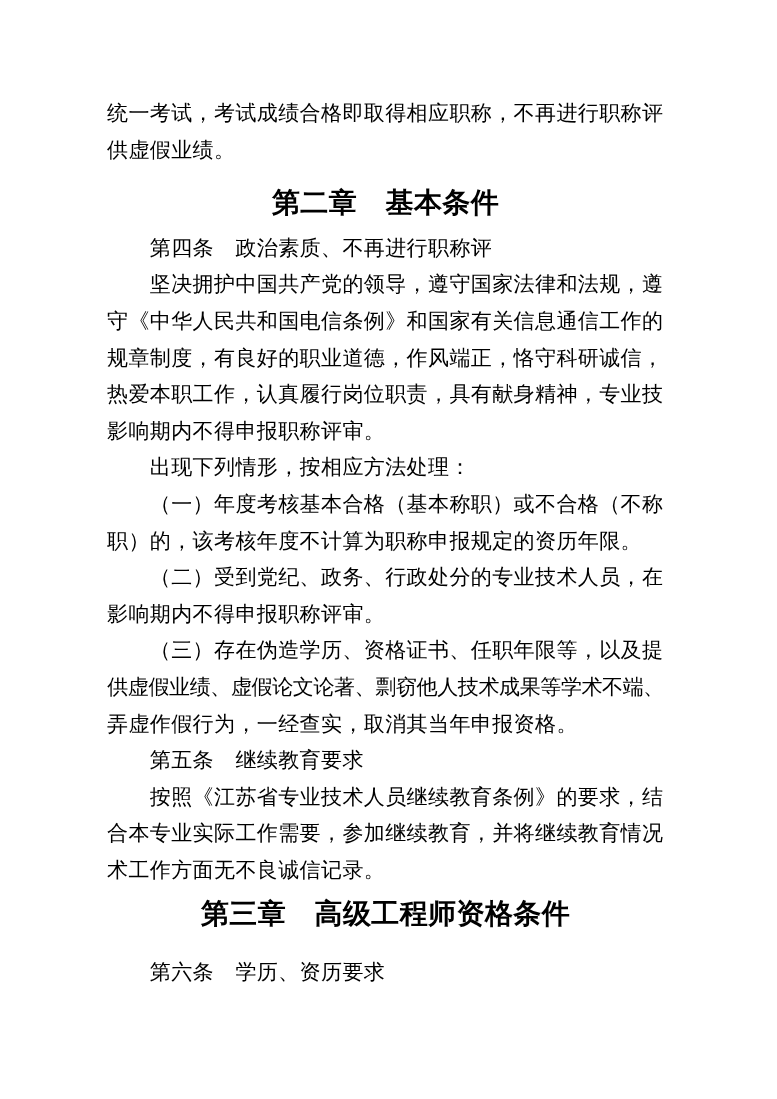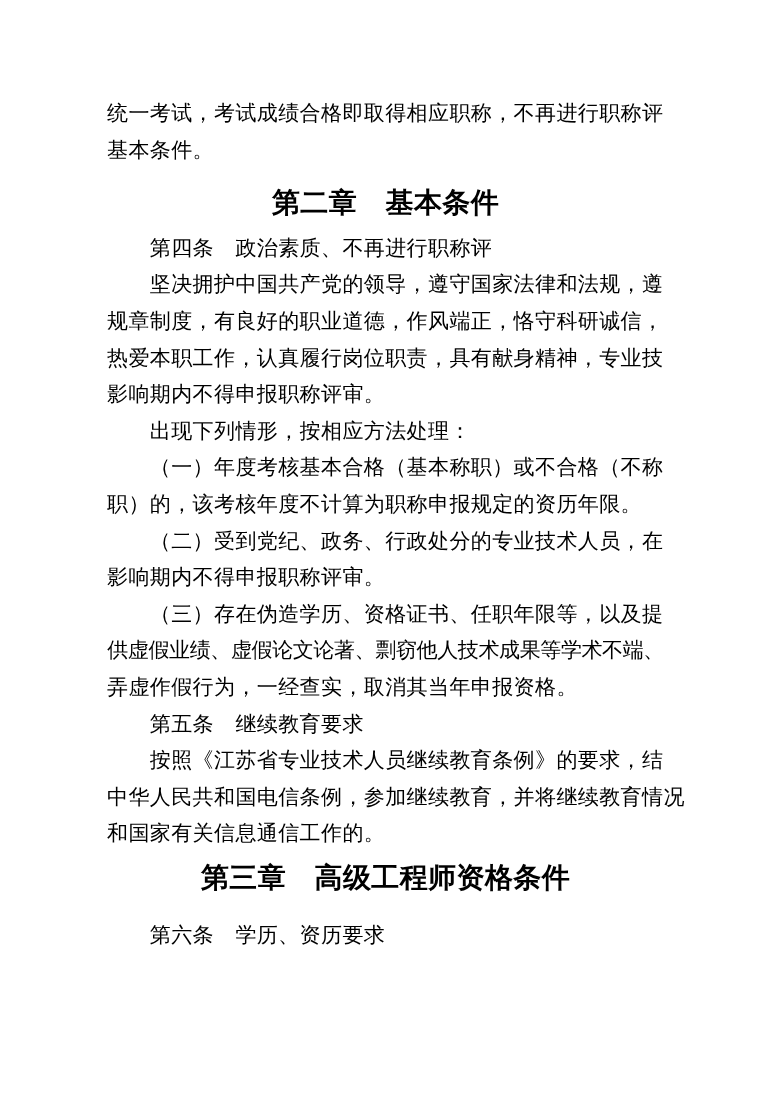--- a/index.html
+++ b/index.html
@@ -41,28 +41,29 @@
   .h1 { margin: 17px 0 8px 0; }
   .h2 { margin: 8px 0 21px 0; }
 </style>
 </head>
 <body style="background: rgb(255, 255, 255);">
 
 <div class="page">
   <div class="content" id="doc">
       <div class="para">
         <div class="tl">统一考试，考试成绩合格即取得相应职称，不再进行职称评</div>
-        <div class="tl">基本条件。</div>
+        <div class="tl">供虚假业绩。</div>
       </div>
       <div class="heading h1">第二章　基本条件</div>
       <div class="para">
         <div class="tl ind">第四条　政治素质、不再进行职称评</div>
       </div>
       <div class="para">
         <div class="tl ind">坚决拥护中国共产党的领导，遵守国家法律和法规，遵</div>
+        <div class="tl">守《中华人民共和国电信条例》和国家有关信息通信工作的</div>
         <div class="tl">规章制度，有良好的职业道德，作风端正，恪守科研诚信，</div>
         <div class="tl">热爱本职工作，认真履行岗位职责，具有献身精神，专业技</div>
         <div class="tl">影响期内不得申报职称评审。</div>
       </div>
       <div class="para">
         <div class="tl ind">出现下列情形，按相应方法处理：</div>
       </div>
       <div class="para">
         <div class="tl ind">（一）年度考核基本合格（基本称职）或不合格（不称</div>
         <div class="tl">职）的，该考核年度不计算为职称申报规定的资历年限。</div>
@@ -74,21 +75,21 @@
       <div class="para">
         <div class="tl ind">（三）存在伪造学历、资格证书、任职年限等，以及提</div>
         <div class="tl" style="letter-spacing: -0.377778px; text-align: right;">供虚假业绩、虚假论文论著、剽窃他人技术成果等学术不端、</div>
         <div class="tl">弄虚作假行为，一经查实，取消其当年申报资格。</div>
       </div>
       <div class="para">
         <div class="tl ind">第五条　继续教育要求</div>
       </div>
       <div class="para">
         <div class="tl ind">按照《江苏省专业技术人员继续教育条例》的要求，结</div>
-        <div class="tl">中华人民共和国电信条例，参加继续教育，并将继续教育情况</div>
-        <div class="tl">和国家有关信息通信工作的。</div>
+        <div class="tl">合本专业实际工作需要，参加继续教育，并将继续教育情况</div>
+        <div class="tl">术工作方面无不良诚信记录。</div>
       </div>
       <div class="heading h2">第三章　高级工程师资格条件</div>
       <div class="para">
         <div class="tl ind">第六条　学历、资历要求</div>
       </div>
     </div>
 </div>
 
 </body></html>

